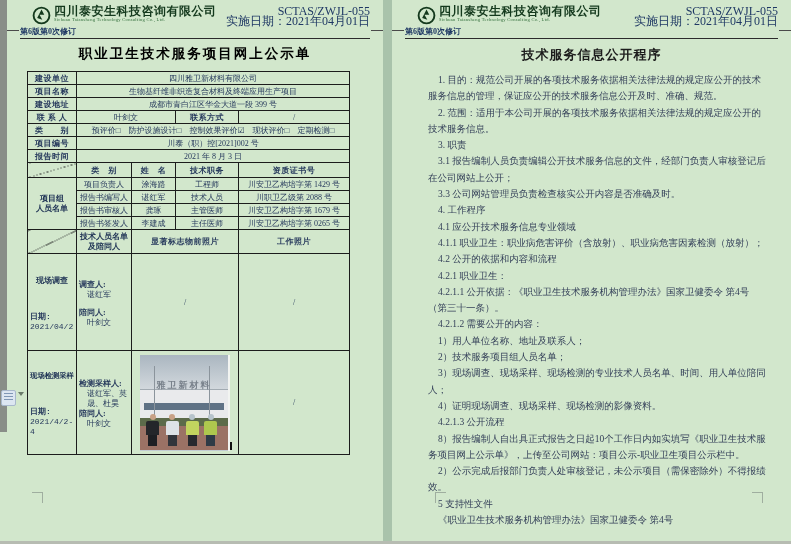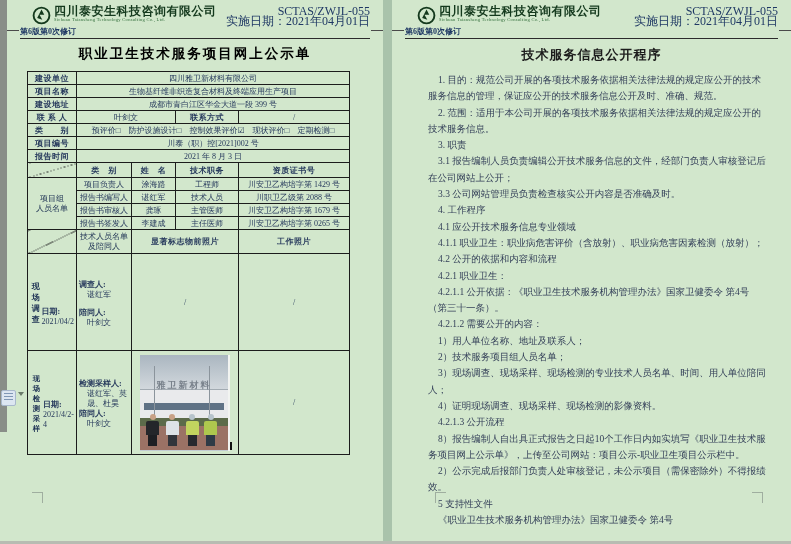--- a/index.html
+++ b/index.html
@@ -28,22 +28,22 @@
 
   
   table.pub { border-collapse:collapse; table-layout:fixed; width:322px; margin:8px 0 0 20px; }
   table.pub td { border:1px solid #1c1c1c; font-size:8px; color:#26395c; text-align:center; vertical-align:middle; padding:0 2px; overflow:hidden;margin-top:13px; }
   td.lbl { font-weight:bold; color:#1b2f52; letter-spacing:0.5px; }
   tr.rh13 { height:13px; } tr.rh15 { height:15px; } tr.rh24 { height:24px; }
   tr.rh97 { height:97px; } tr.rh104 { height:104px; }
   td.diag { background-image:linear-gradient(to bottom right, transparent 49.4%, #2a2a2a 49.4%, #2a2a2a 50.8%, transparent 50.8%); }
   td.small { font-size:7.5px; }
   td.vt { vertical-align:top; }
-  .two-line { line-height:10px; font-weight:normal; color:#1b2f52; }
-  .site-label { display:flex; height:100%; padding-top:3px; }
+  .two-line { line-height:10px; font-weight:bold; color:#1b2f52; }
+  .site-label { display:flex; flex-direction:column; height:100%; padding-top:3px;font-family:Liberation Mono, monospace; }
   .sl-title { font-weight:bold; color:#1b2f52; }
   .sl-date { margin-top:26px; text-align:left; line-height:10px; color:#26395c; font-weight:bold; }
   .sl-date .dv { font-weight:normal; }
   .detail { text-align:left; padding-top:3px; line-height:10px; color:#26395c; }
   .d-label { font-weight:bold; }
   .d-name { padding-left:8px; }
   .d-gap { height:8px; }
   .slash-cell { color:#4a5a77; }
 
   

